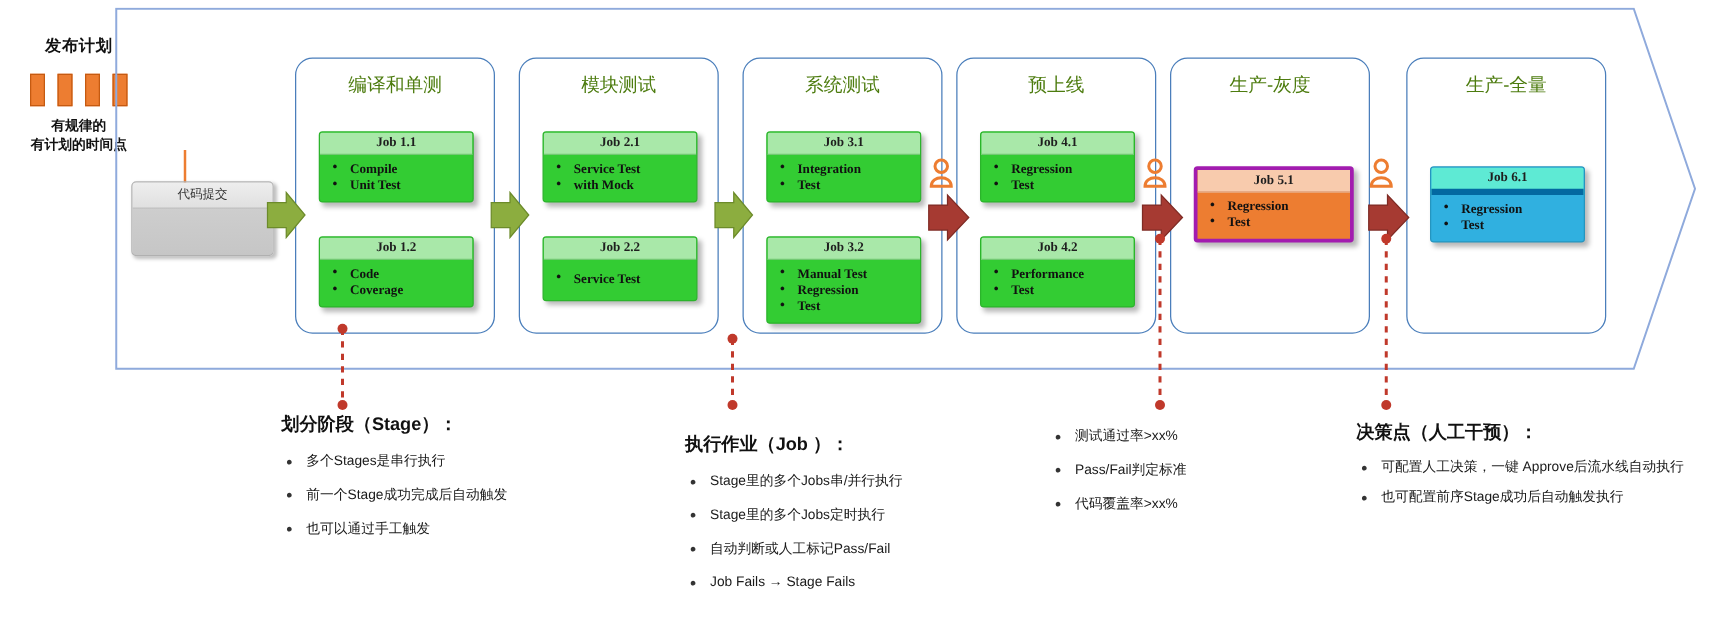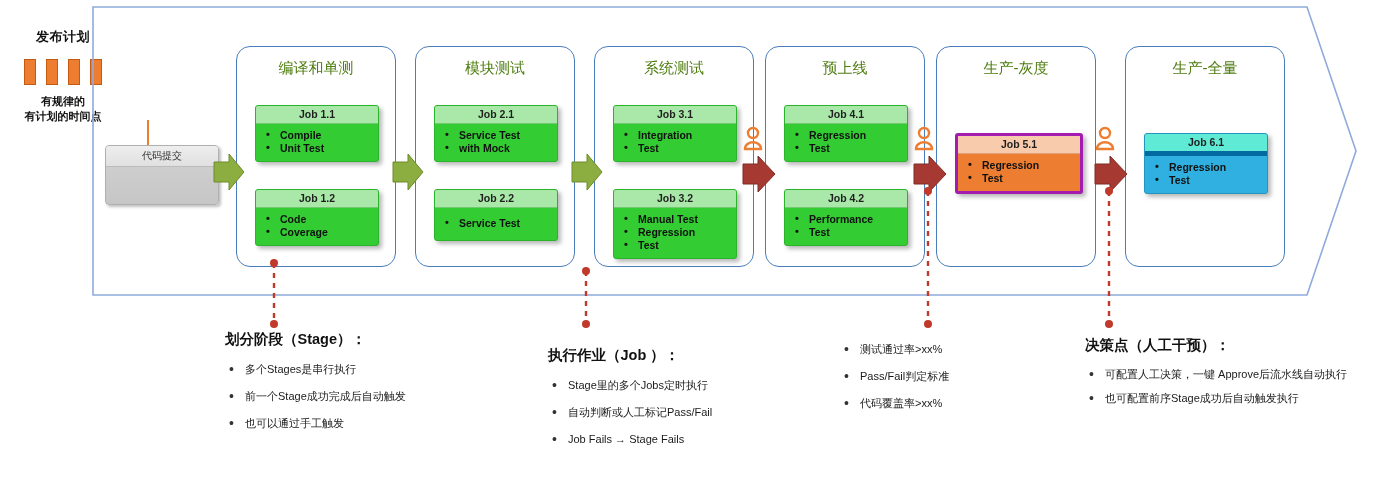--- a/index.html
+++ b/index.html
@@ -29,21 +29,21 @@
      color:#333;background:linear-gradient(to bottom,#eeeeee 0%,#e0e0e0 100%);
      border-bottom:1px solid #bcbcbc;border-radius:3px 3px 0 0;}
 
   
   .stage{position:absolute;top:46px;width:158px;height:219px;border:1.6px solid #4A7EBB;
      border-radius:14px;background:#ffffff;}
   .stage .stage-title{margin-top:12px;text-align:center;font-size:15px;color:#4d7c0f;}
 
   
   .job{position:absolute;left:18px;width:122px;border-radius:3px;
-     box-shadow:3px 3px 4px rgba(0,0,0,.28);overflow:hidden;}
+     box-shadow:3px 3px 4px rgba(0,0,0,.28);overflow:hidden;font-family:Liberation Serif, serif;}
   .job .job-head{height:17px;line-height:17px;text-align:center;font-size:10.5px;
      font-weight:bold;color:#1f1f1f;}
   .job .job-body{padding:5px 4px 6px 6px;}
   .job .job-body ul{margin:0;padding:0;list-style:none;}
   .job .job-body li{position:relative;padding-left:18px;font-size:10.5px;font-weight:bold;
      line-height:13px;color:#111;}
   .job .job-body li:before{content:"•";position:absolute;left:4px;top:-1px;font-size:11px;}
 
   .job.green{background:#33CC33;border:1px solid #2BB42B;}
   .job.green .job-head{background:#A9E8A9;border-bottom:1px solid #72c972;}
@@ -268,20 +268,21 @@
   <ul>
     <li>多个Stages是串行执行</li>
     <li>前一个Stage成功完成后自动触发</li>
     <li>也可以通过手工触发</li>
   </ul>
 </div>
 
 <div class="callout" style="left:548px;top:346px;width:300px">
   <div class="c-title">执行作业（Job ）：</div>
   <ul>
+    <li>Stage里的多个Jobs串/并行执行</li>
     <li>Stage里的多个Jobs定时执行</li>
     <li>自动判断或人工标记Pass/Fail</li>
     <li>Job Fails → Stage Fails</li>
   </ul>
 </div>
 
 <div class="callout" style="left:840px;top:336px;width:240px">
   <ul>
     <li>测试通过率&gt;xx%</li>
     <li>Pass/Fail判定标准</li>

